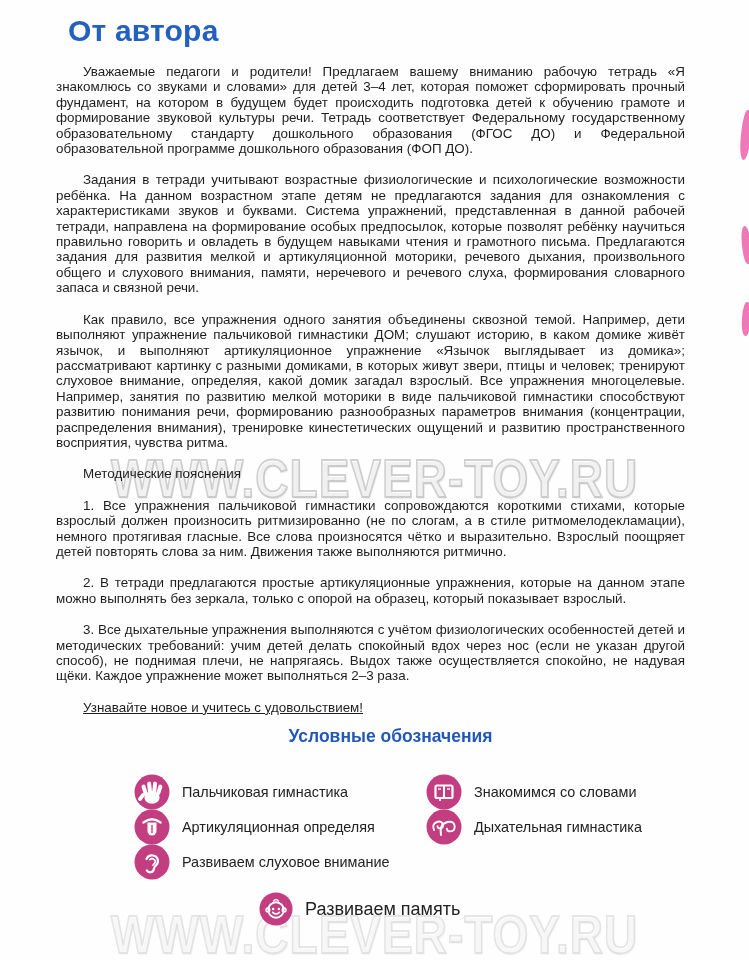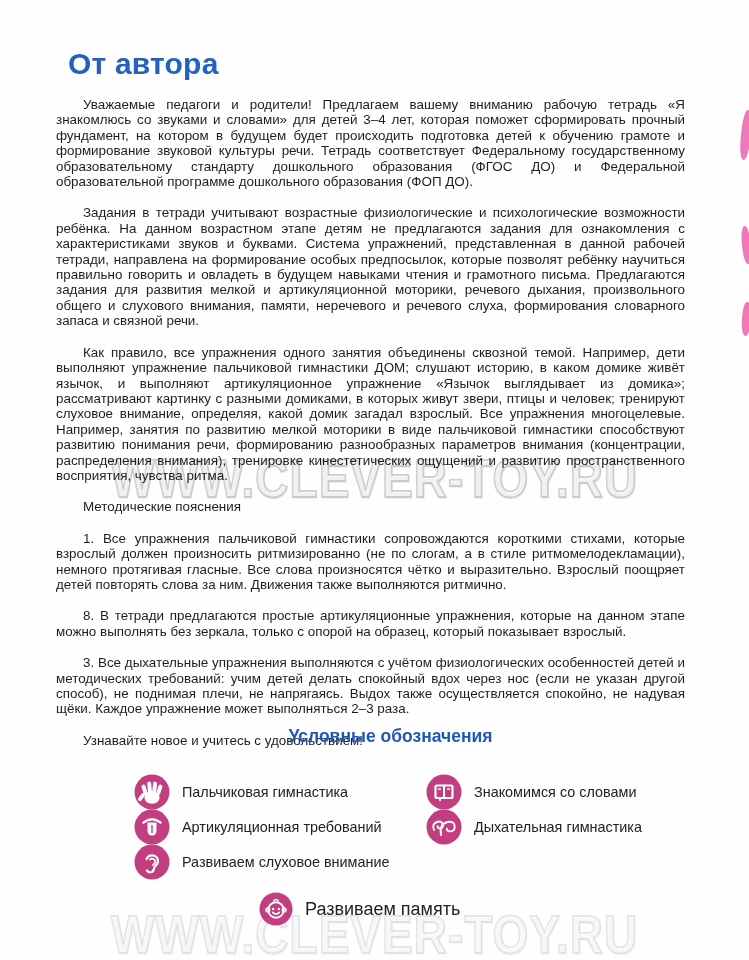--- a/index.html
+++ b/index.html
@@ -7,21 +7,21 @@
     position:relative;
     width:749px;height:960px;
     background:#fefefe;
     overflow:hidden;
     font-family:"Liberation Sans", sans-serif;
     color:#1e1e1e;
   }
   .content{
     position:relative;
     z-index:2;
-    padding:47px 48px 0 40px;
+    padding:14px 48px 0 40px;
   }
   h1.doc-title{
     margin:0 0 10px 28px;
     font-size:30px;
     font-weight:bold;
     letter-spacing:0.2px;
     color:#2361c1;
   }
   .body-text p{
     margin:16px;
@@ -35,20 +35,21 @@
     font-size:13.6px;
     font-weight:normal;
     text-indent:27px;
   }
   .method-item{margin-top:9px;}
   .closing-line{
     margin-top:12px;
     font-size:13.4px;
     text-indent:27px;
     text-align:left;
+    text-decoration:underline;
   }
   .legend{
     position:absolute;
     left:16px;top:726px;
     width:749px;
     z-index:2;
   }
   .legend-title{
     margin:0 0 28px 0;
     text-align:center;
@@ -136,21 +137,21 @@
     <h1 class="doc-title">От автора</h1>
 
     <div class="body-text">
       <p>Уважаемые педагоги и родители! Предлагаем вашему вниманию рабочую тетрадь «Я знакомлюсь со звуками и словами» для детей 3–4 лет, которая поможет сформировать прочный фундамент, на котором в будущем будет происходить подготовка детей к обучению грамоте и формирование звуковой культуры речи. Тетрадь соответствует Федеральному государственному образовательному стандарту дошкольного образования (ФГОС ДО) и Федеральной образовательной программе дошкольного образования (ФОП ДО).</p>
       <p>Задания в тетради учитывают возрастные физиологические и психологические возможности ребёнка. На данном возрастном этапе детям не предлагаются задания для ознакомления с характеристиками звуков и буквами. Система упражнений, представленная в данной рабочей тетради, направлена на формирование особых предпосылок, которые позволят ребёнку научиться правильно говорить и овладеть в будущем навыками чтения и грамотного письма. Предлагаются задания для развития мелкой и артикуляционной моторики, речевого дыхания, произвольного общего и слухового внимания, памяти, неречевого и речевого слуха, формирования словарного запаса и связной речи.</p>
       <p>Как правило, все упражнения одного занятия объединены сквозной темой. Например, дети выполняют упражнение пальчиковой гимнастики ДОМ; слушают историю, в каком домике живёт язычок, и выполняют артикуляционное упражнение «Язычок выглядывает из домика»; рассматривают картинку с разными домиками, в которых живут звери, птицы и человек; тренируют слуховое внимание, определяя, какой домик загадал взрослый. Все упражнения многоцелевые. Например, занятия по развитию мелкой моторики в виде пальчиковой гимнастики способствуют развитию понимания речи, формированию разнообразных параметров внимания (концентрации, распределения внимания), тренировке кинестетических ощущений и развитию пространственного восприятия, чувства ритма.</p>
 
       <p class="methods-heading">Методические пояснения</p>
 
       <p class="method-item">1. Все упражнения пальчиковой гимнастики сопровождаются короткими стихами, которые взрослый должен произносить ритмизированно (не по слогам, а в стиле ритмомелодекламации), немного протягивая гласные. Все слова произносятся чётко и выразительно. Взрослый поощряет детей повторять слова за ним. Движения также выполняются ритмично.</p>
-      <p class="method-item">8. В тетради предлагаются простые артикуляционные упражнения, которые на данном этапе можно выполнять без зеркала, только с опорой на образец, который показывает взрослый.</p>
+      <p class="method-item">2. В тетради предлагаются простые артикуляционные упражнения, которые на данном этапе можно выполнять без зеркала, только с опорой на образец, который показывает взрослый.</p>
       <p class="method-item">3. Все дыхательные упражнения выполняются с учётом физиологических особенностей детей и методических требований: учим детей делать спокойный вдох через нос (если не указан другой способ), не поднимая плечи, не напрягаясь. Выдох также осуществляется спокойно, не надувая щёки. Каждое упражнение может выполняться 2–3 раза.</p>
 
       <p class="closing-line">Узнавайте новое и учитесь с удовольствием!</p>
     </div>
   </div>
 
   <div class="legend">
     <div class="legend-title">Условные обозначения</div>
 
     <div class="legend-grid">
@@ -186,21 +187,21 @@
 
       <div class="legend-item">
         <span class="badge">
           <svg viewBox="0 0 36 36">
             <circle cx="18" cy="18" r="17.5" fill="#c23e80"></circle>
             <path d="M9.5 13.5 q8.5 -6.5 17 0" fill="none" stroke="#fff" stroke-width="2.4" stroke-linecap="round"></path>
             <path d="M13.5 13.5 v8.5 a4.5 4.5 0 0 0 9 0 v-8.5 z" fill="#fff"></path>
             <line x1="18" y1="16" x2="18" y2="24" stroke="#c23e80" stroke-width="1.4"></line>
           </svg>
         </span>
-        <span class="lbl">Артикуляционная требований</span>
+        <span class="lbl">Артикуляционная определяя</span>
       </div>
 
       <div class="legend-item">
         <span class="badge">
           <svg viewBox="0 0 36 36">
             <circle cx="18" cy="18" r="17.5" fill="#c23e80"></circle>
             <path d="M8 21 q-2.5 -6 3 -8 q5 -1.6 5.8 2.8 q0.6 3.6 -2.8 3.6 q-2.4 0 -2.4 -2.2" fill="none" stroke="#fff" stroke-width="1.9" stroke-linecap="round"></path>
             <path d="M15 26 q-2 -11 6.5 -13 q7 -1.2 7.2 4.6 q0.1 4.6 -4.4 4.8 q-3.4 0.1 -3.4 -2.8" fill="none" stroke="#fff" stroke-width="1.9" stroke-linecap="round"></path>
           </svg>
         </span>

